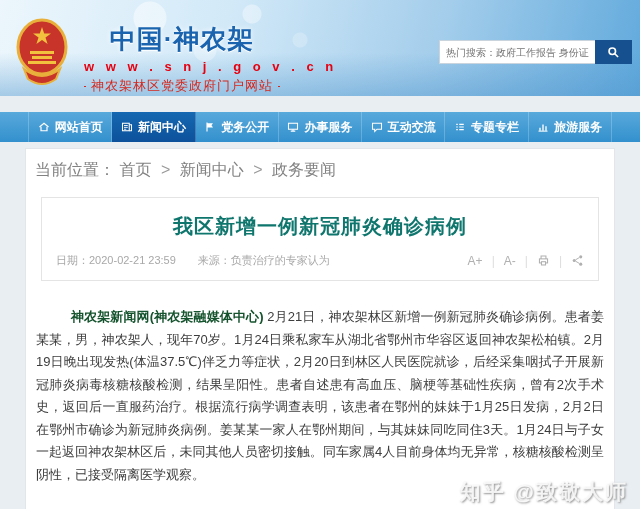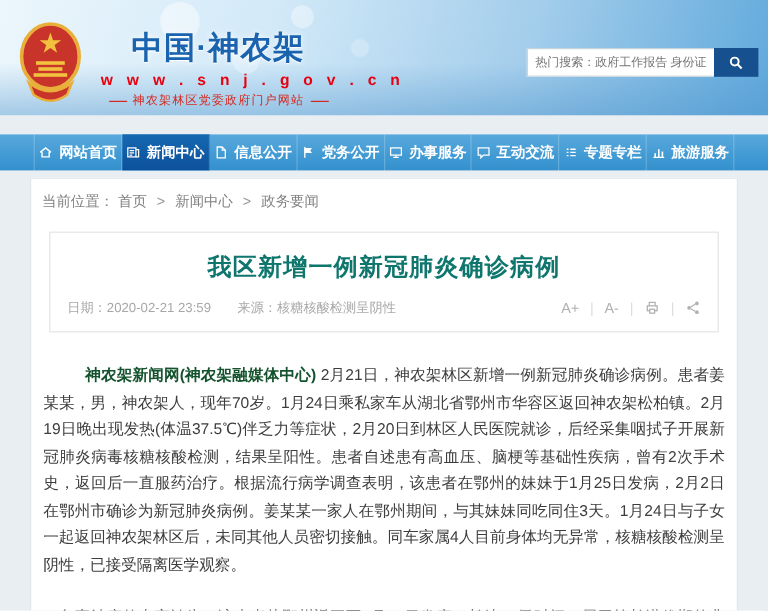--- a/index.html
+++ b/index.html
@@ -16,21 +16,21 @@
       radial-gradient(circle at 300px 40px, rgba(255,255,255,.22) 0 7px, rgba(255,255,255,0) 8px),
       linear-gradient(180deg, rgba(255,255,255,0) 55%, rgba(80,150,205,.45) 100%),
       linear-gradient(105deg, #ecf6fc 0%, #d2e9f8 35%, #a3cdeb 68%, #60a9dc 100%);
   }
   .emblem { position:absolute; left:16px; top:17px; width:52px; height:74px; }
   .site-text { position:absolute; left:84px; top:22px; width:196px; text-align:center; }
   .site-title { font-size:26px; font-weight:bold; color:#1a63ae; letter-spacing:1px;
     text-shadow:0 1px 0 #fff, 0 0 5px rgba(255,255,255,.9); white-space:nowrap; }
   .site-url { margin-top:2px; font-size:13px; font-weight:bold; color:#e8000f; letter-spacing:4px; white-space:nowrap; }
   .site-sub { margin-top:3px; display:flex; align-items:center; justify-content:center; gap:5px;
-    font-size:10px; color:#d5281e; letter-spacing:1px; white-space:nowrap; }
+    font-size:13px; color:#d5281e; letter-spacing:1px; white-space:nowrap; }
   .site-sub::before, .site-sub::after { content:""; width:15px; border-top:1px solid #d5281e; }
 
   .search-box { position:absolute; right:8px; top:40px; display:flex; height:24px; }
   .search-input { width:156px; height:24px; border:1px solid #c9d4dd; border-right:none;
     padding:0 6px; font-size:10px; color:#8a8a8a; background:#fff; outline:none;
     font-family:"Liberation Sans", sans-serif; }
   .search-btn { width:37px; height:24px; background:#17508f; border:none; cursor:pointer;
     display:flex; align-items:center; justify-content:center; }
 
   
@@ -40,21 +40,21 @@
   .nav-item { flex:1; display:flex; align-items:center; justify-content:center; gap:5px;
     color:#fff; font-size:12px; font-weight:bold; cursor:pointer; white-space:nowrap;
     border-right:1px solid rgba(255,255,255,.22); }
   .nav-item:first-child { border-left:1px solid rgba(255,255,255,.22); }
   .nav-item.active { background:linear-gradient(180deg,#1568b1,#0d519b); }
   .nav-ic { width:12px; height:12px; flex:0 0 auto; }
 
   
   .card { position:absolute; left:25px; right:25px; top:148px; bottom:0;
     background:#fff; border:1px solid #e2e6ea; border-bottom:none; }
-  .crumbs { padding:11px 10px 9px 9px; font-size:12px; color:#828282; }
+  .crumbs { padding:11px 10px 9px 9px; font-size:16px; color:#828282; }
   .crumbs a { color:#828282; text-decoration:none; cursor:pointer; }
   .crumb-sep { margin:0 5px; color:#9a9a9a; }
 
   .title-box { margin:7px 15px 0; border:1px solid #e4e4e4; }
   .art-title { font-size:20px; font-weight:bold; color:#0f766e; text-align:center;
     padding:15px 10px 11px; letter-spacing:1px; }
   .meta { display:flex; align-items:center; padding:2px 14px 12px; font-size:11px; color:#a8a8a8; }
   .meta-item { margin-right:22px; }
   .meta-tools { margin-left:auto; display:flex; align-items:center; gap:9px; color:#b0b0b0; font-size:12px; }
   .tool { cursor:pointer; display:flex; align-items:center; }
@@ -113,27 +113,20 @@
       <div class="nav-item active">
         <svg class="nav-ic" viewBox="0 0 16 16">
           <rect x="2" y="3" width="9" height="10" fill="none" stroke="#fff" stroke-width="1.4"></rect>
           <path d="M4 6h5 M4 8.5h5 M4 11h3" stroke="#fff" stroke-width="1.2"></path>
           <path d="M11 5h3v8h-3" fill="none" stroke="#fff" stroke-width="1.4"></path>
         </svg>
         <span>新闻中心</span>
       </div>
       <div class="nav-item">
         <svg class="nav-ic" viewBox="0 0 16 16">
-          <path d="M4 2 H9.5 L13 5.5 V14 H4 Z" fill="none" stroke="#fff" stroke-width="1.4"></path>
-          <path d="M9.5 2 V5.5 H13" fill="none" stroke="#fff" stroke-width="1.2"></path>
-        </svg>
-        <span>信息公开</span>
-      </div>
-      <div class="nav-item">
-        <svg class="nav-ic" viewBox="0 0 16 16">
           <path d="M4 2 V14" stroke="#fff" stroke-width="1.5"></path>
           <path d="M4 3 H12 L10 5.8 L12 8.6 H4 Z" fill="#fff"></path>
         </svg>
         <span>党务公开</span>
       </div>
       <div class="nav-item">
         <svg class="nav-ic" viewBox="0 0 16 16">
           <rect x="2" y="3" width="12" height="8" fill="none" stroke="#fff" stroke-width="1.4"></rect>
           <path d="M8 11 V13.5 M5 13.5 H11" stroke="#fff" stroke-width="1.4"></path>
         </svg>
@@ -169,21 +162,21 @@
       <span class="crumb-sep">&gt;</span>
       <a>新闻中心</a>
       <span class="crumb-sep">&gt;</span>
       <a>政务要闻</a>
     </div>
 
     <div class="title-box">
       <div class="art-title">我区新增一例新冠肺炎确诊病例</div>
       <div class="meta">
         <span class="meta-item"><span>日期：</span><span>2020-02-21 23:59</span></span>
-        <span class="meta-item"><span>来源：</span><span>核糖核酸检测呈阴性</span></span>
+        <span class="meta-item"><span>来源：</span><span>负责治疗的专家认为</span></span>
         <span class="meta-tools">
           <span class="tool">A+</span>
           <span class="tool-sep">|</span>
           <span class="tool">A-</span>
           <span class="tool-sep">|</span>
           <span class="tool">
             <svg width="13" height="13" viewBox="0 0 16 16">
               <path d="M5 6 V2.5 H11 V6" fill="none" stroke="#b0b0b0" stroke-width="1.3"></path>
               <rect x="3" y="6" width="10" height="5" fill="none" stroke="#b0b0b0" stroke-width="1.3"></rect>
               <rect x="5.5" y="9.5" width="5" height="4" fill="#fff" stroke="#b0b0b0" stroke-width="1.3"></rect>
@@ -201,13 +194,14 @@
         </span>
       </div>
     </div>
 
     <div class="body-text">
       <p><span class="lead">神农架新闻网(神农架融媒体中心) </span><span>2月21日，神农架林区新增一例新冠肺炎确诊病例。患者姜某某，男，神农架人，现年70岁。1月24日乘私家车从湖北省鄂州市华容区返回神农架松柏镇。2月19日晚出现发热(体温37.5℃)伴乏力等症状，2月20日到林区人民医院就诊，后经采集咽拭子开展新冠肺炎病毒核糖核酸检测，结果呈阳性。患者自述患有高血压、脑梗等基础性疾病，曾有2次手术史，返回后一直服药治疗。根据流行病学调查表明，该患者在鄂州的妹妹于1月25日发病，2月2日在鄂州市确诊为新冠肺炎病例。姜某某一家人在鄂州期间，与其妹妹同吃同住3天。1月24日与子女一起返回神农架林区后，未同其他人员密切接触。同车家属4人目前身体均无异常，核糖核酸检测呈阴性，已接受隔离医学观察。</span></p>
       <p><span>负责治疗的专家认为，该患者从鄂州返回至2月19日发病，长达27天时间，属于较长潜伏期的典型病例。近期也有媒体曾报道过有长达38天超长潜伏期的类似新冠肺炎病例。专家建议，有与武汉及周边地区旅行史和居住史的居民，要注意做好自我隔离，降低与他人接触交叉感染的可能。如有发烧、咳嗽等不适症状要及时到医院就诊。（神农架林区新冠肺炎防控指挥部）</span></p>
     </div>
   </div>
 
+  <div class="watermark">知乎 @致敬大师</div>
 </div>
 
 </body></html>

